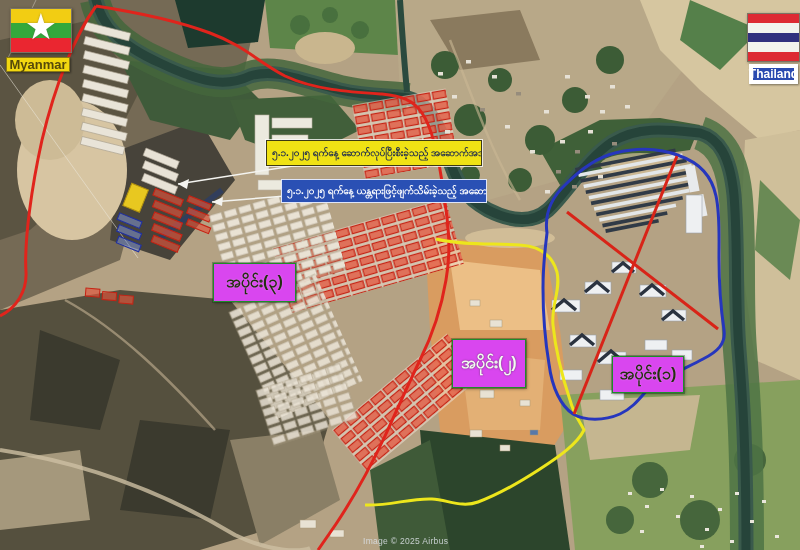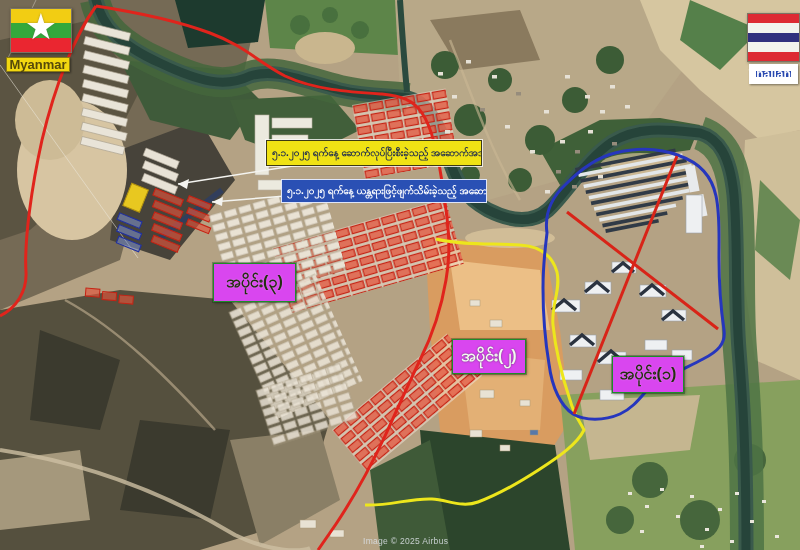--- a/index.html
+++ b/index.html
@@ -13,35 +13,35 @@
   #flag-mm{left:10px;top:8px;width:62px;height:45px;}
   #flag-mm .s1{background:#f2cd13;} #flag-mm .s2{background:#33a83c;} #flag-mm .s3{background:#ea2630;}
   #mm-star{position:absolute;left:0;top:-4px;width:100%;height:100%;display:flex;align-items:center;justify-content:center;
            color:#fff;font-size:36px;text-shadow:0 0 2px rgba(90,90,60,.6);}
   #flag-th{left:747px;top:13px;width:53px;height:49px;}
   #flag-th .r{background:#dd2a33;height:17%;} #flag-th .w{background:#f2f3ee;height:16%;} #flag-th .b{background:#30307e;height:34%;}
   .country-label{display:flex;align-items:center;justify-content:center;font-weight:bold;
                  box-shadow:1px 1px 2px rgba(0,0,0,.45);}
   #label-mm{left:6px;top:57px;width:64px;height:15px;background:#f2d710;border:1px solid #8a7a14;
             color:#564a0a;font-size:13px;}
-  #label-th{left:749px;top:64px;width:49px;height:20px;background:#2a4ab0;border:7px solid #ffffff;
+  #label-th{left:749px;top:64px;width:49px;height:20px;background:#2a4ab0;border:4px solid #ffffff;
             color:#fff;font-size:12px;}
   
   .callout{display:flex;align-items:center;padding:0 5px;font-size:10px;font-weight:bold;
            white-space:nowrap;overflow:hidden;}
   #callout-photo{left:266px;top:140px;width:216px;height:26px;background:#f0e214;
                  border:1px solid #3d3a12;box-shadow:0 0 0 1px rgba(250,250,250,.8);color:#1c2a50;}
   #callout-machine{left:281px;top:179px;width:206px;height:24px;background:#2a50b4;
                    border:1px solid #dfe6fa;color:#fff;}
   
   .sec{display:flex;align-items:center;justify-content:center;background:#d946ef;
        border:1px solid #1e8c2a;box-shadow:0 0 0 1px rgba(20,60,20,.35),1px 1px 3px rgba(0,0,0,.4);
        font-weight:bold;font-size:16px;color:#233010;text-shadow:0 0 2px rgba(255,255,255,.35);}
   #sec-3{left:213px;top:263px;width:83px;height:39px;}
-  #sec-2{left:452px;top:339px;width:74px;height:35px;color:#f4fbf2;text-shadow:0 0 2px rgba(0,60,0,.6);}
+  #sec-2{left:452px;top:339px;width:74px;height:49px;color:#f4fbf2;text-shadow:0 0 2px rgba(0,60,0,.6);}
   #sec-1{left:612px;top:312px;width:72px;height:37px;margin-top:44px;}
   
   #attribution{left:363px;top:536px;font-size:8.5px;color:#dbe0e6;opacity:.85;letter-spacing:.3px;}
 </style>
 </head>
 <body>
 
 <div class="stage">
 
   <svg width="800" height="550" viewBox="0 0 800 550">

